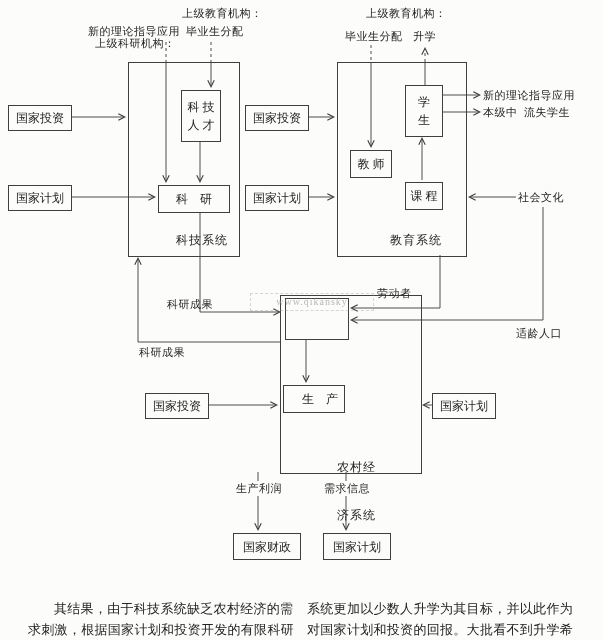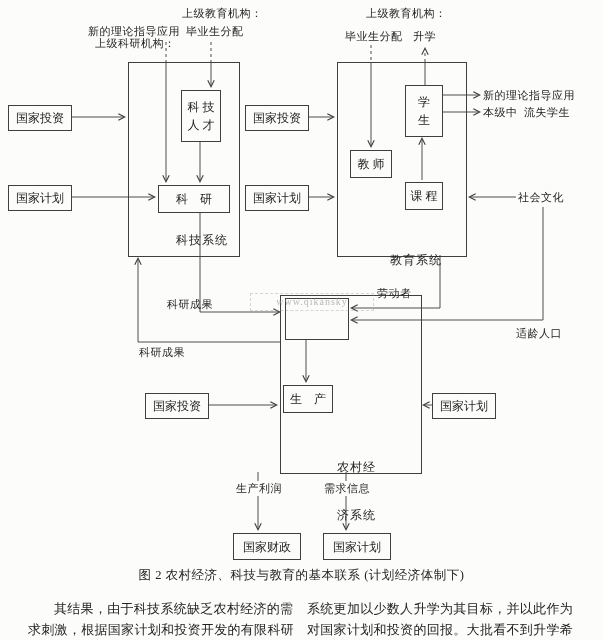--- a/index.html
+++ b/index.html
@@ -110,21 +110,21 @@
   <div class="box" style="left:181px;top:90px;width:38px;height:50px;">
     <span>科 技</span>
     <span>人 才</span>
   </div>
   <div class="box" style="left:158px;top:185px;width:70px;height:26px;">科    研</div>
 
   <div class="lbl" style="left:167px;top:297px;">科研成果</div>
   <div class="lbl" style="left:139px;top:345px;">科研成果</div>
 
   <div class="sys" style="left:337px;top:62px;width:128px;height:193px;"></div>
-  <div class="syslabel" style="left:390px;top:232px;margin-top:20px;">教育系统</div>
+  <div class="syslabel" style="left:390px;top:232px;">教育系统</div>
 
   <div class="box" style="left:245px;top:105px;width:62px;height:24px;">国家投资</div>
   <div class="box" style="left:245px;top:185px;width:62px;height:24px;">国家计划</div>
 
   <div class="box" style="left:405px;top:85px;width:36px;height:50px;">
     <span>学</span>
     <span>生</span>
   </div>
   <div class="box" style="left:350px;top:150px;width:40px;height:26px;">教 师</div>
   <div class="box" style="left:405px;top:182px;width:36px;height:26px;">课 程</div>
@@ -136,36 +136,35 @@
   <div class="lbl" style="left:377px;top:286px;">劳动者</div>
   <div class="lbl" style="left:516px;top:326px;">适龄人口</div>
 
   <div class="sys" style="left:280px;top:295px;width:140px;height:177px;"></div>
   <div class="syslabel" style="left:337px;top:427px;line-height:16px;">
     <div>农村经</div>
     <div>济系统</div>
   </div>
 
   <div class="box" style="left:285px;top:298px;width:62px;height:40px;"></div>
-  <div class="box" style="left:283px;top:385px;width:48px;height:26px;">生    产</div>
+  <div class="box" style="left:283px;top:385px;width:48px;height:26px;padding-left:12px;">生    产</div>
 
   <div class="box" style="left:145px;top:393px;width:62px;height:24px;">国家投资</div>
   <div class="box" style="left:432px;top:393px;width:62px;height:24px;">国家计划</div>
 
   <div class="lbl bg" style="left:234px;top:481px;">生产利润</div>
   <div class="lbl bg" style="left:322px;top:481px;">需求信息</div>
 
   <div class="box" style="left:233px;top:533px;width:66px;height:25px;">国家财政</div>
   <div class="box" style="left:323px;top:533px;width:66px;height:25px;">国家计划</div>
 
   <div class="watermark">
     <div class="wm-url">www.qikansky</div>
   </div>
 
-  <div class="caption">图 2  农村经济、科技与教育的基本联系 (计划经济体制下)</div>
 
   <div class="bodycol" style="left:28px;top:598px;width:272px;">
     <div class="tline indent">其结果，由于科技系统缺乏农村经济的需</div>
     <div class="tline">求刺激，根据国家计划和投资开发的有限科研</div>
   </div>
   <div class="bodycol" style="left:307px;top:598px;width:286px;">
     <div class="tline">系统更加以少数人升学为其目标，并以此作为</div>
     <div class="tline">对国家计划和投资的回报。大批看不到升学希</div>
   </div>
 

